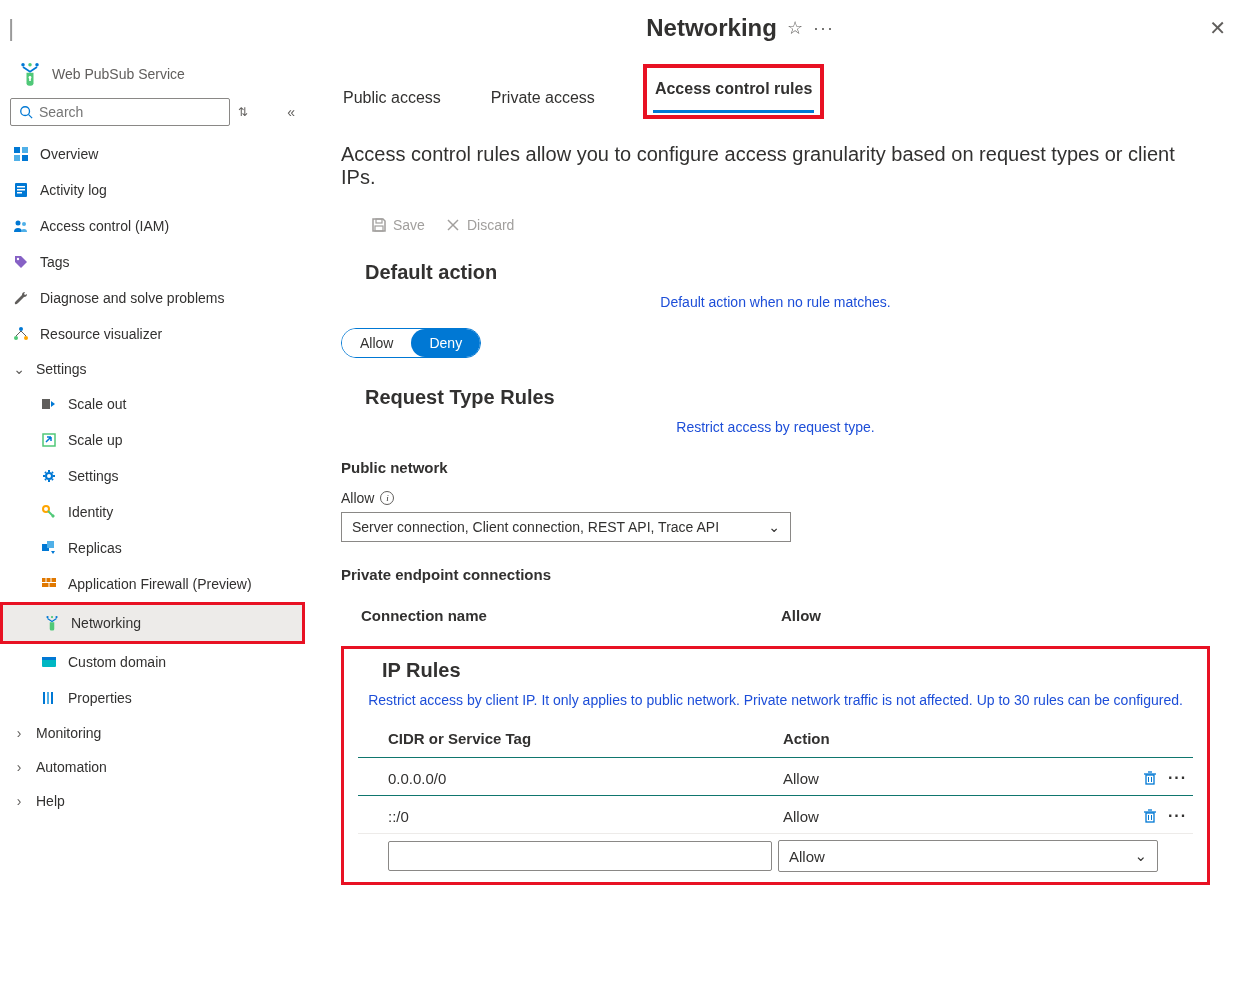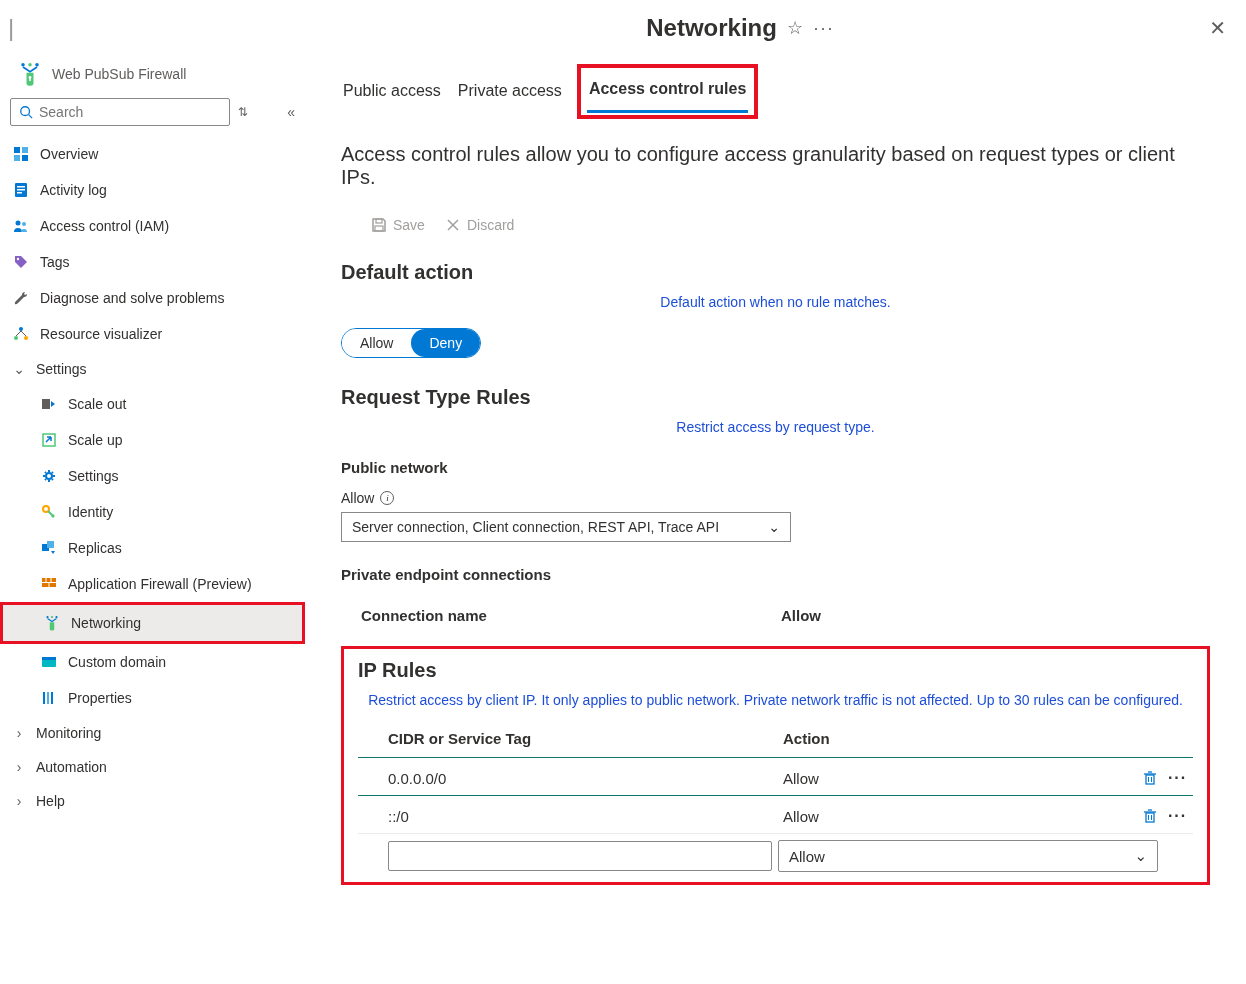--- a/index.html
+++ b/index.html
@@ -31,30 +31,30 @@
 .nav-item.sub { padding-left: 40px; }
 .nav-icon { width: 18px; height: 18px; display: inline-flex; align-items: center; justify-content: center; flex-shrink: 0; }
 .chevron { width: 14px; display: inline-flex; align-items: center; justify-content: center; color: #605e5c; }
 
 .highlight-box { border: 3px solid #e81123; }
 .highlight-tab { border: 4px solid #e81123; padding: 2px 6px; }
 .highlight-section { border: 3px solid #e81123; padding: 10px 14px 10px 14px; }
 
 
 .main { flex: 1; padding: 8px 36px 10px 36px; }
-.tabs { display: flex; gap: 13px; align-items: center; margin-bottom: 24px; }
+.tabs { display: flex; gap: 46px; align-items: flex-end; margin-bottom: 24px; }
 .tab { padding: 10px 2px 12px 2px; cursor: pointer; font-size: 16px; color: #323130; }
 .tab.active { border-bottom: 3px solid #0078d4; font-weight: 600; }
 .tab-hl-wrap { display: inline-block; }
 
 .desc { font-size: 20px; color: #323130; margin-bottom: 28px; }
 .toolbar { display: flex; gap: 20px; margin-bottom: 28px; padding-left: 30px; }
 .tool-btn { display: flex; align-items: center; gap: 6px; color: #a19f9d; cursor: pointer; font-size: 14px; }
 
-h2.section { font-size: 20px; font-weight: 600; margin-bottom: 10px; }
+h2.section { font-size: 20px; font-weight: 600; margin-bottom: 10px; margin-left: 24px; }
 .sub-desc { font-size: 14px; color: #1d4ed8; margin-bottom: 18px; text-align: center; }
 
 .toggle { display: inline-flex; border: 1px solid #0078d4; border-radius: 16px; overflow: hidden; height: 30px; }
 .toggle-opt { padding: 4px 18px; font-size: 14px; display: flex; align-items: center; cursor: pointer; }
 .toggle-opt.active { background: #0078d4; color: #fff; border-radius: 16px;}
 .toggle-opt.inactive { background: #fff; color: #323130; }
 
 .field-label { font-weight: 600; font-size: 15px; margin: 24px 0 14px 0; }
 .inline-label { font-size: 14px; display: flex; align-items: center; gap: 6px; margin-bottom: 6px; }
 .info-icon { width: 14px; height: 14px; border: 1px solid #605e5c; border-radius: 50%; display: inline-flex; align-items: center; justify-content: center; font-size: 9px; font-style: italic; font-family: serif; }
@@ -96,21 +96,21 @@
     <div class="sidebar-top">
       <svg class="logo-svg" viewBox="0 0 24 24">
           <circle cx="6" cy="4" r="1.5" fill="#0078d4"></circle>
           <circle cx="12" cy="4" r="1.5" fill="#50c878"></circle>
           <circle cx="18" cy="4" r="1.5" fill="#0078d4"></circle>
           <path d="M6 6 L12 10 L18 6" stroke="#0078d4" stroke-width="1.5" fill="none"></path>
           <path d="M9 11 L9 20 Q9 22 11 22 L13 22 Q15 22 15 20 L15 11 Z" fill="#50c878"></path>
           <circle cx="12" cy="15" r="1.2" fill="#fff"></circle>
           <rect x="11.3" y="15" width="1.4" height="3" fill="#fff"></rect>
         </svg>
-      <span class="service-name">Web PubSub Firewall</span>
+      <span class="service-name">Web PubSub Service</span>
     </div>
     <div class="search-row">
       <div class="search-box">
         <svg width="14" height="14" viewBox="0 0 16 16">
             <circle cx="7" cy="7" r="5" stroke="#0078d4" stroke-width="1.5" fill="none"></circle>
             <line x1="11" y1="11" x2="15" y2="15" stroke="#0078d4" stroke-width="1.5"></line>
           </svg>
         <input type="text" placeholder="Search" style="">
       </div>
       <span class="updown-icon">⇅</span>

